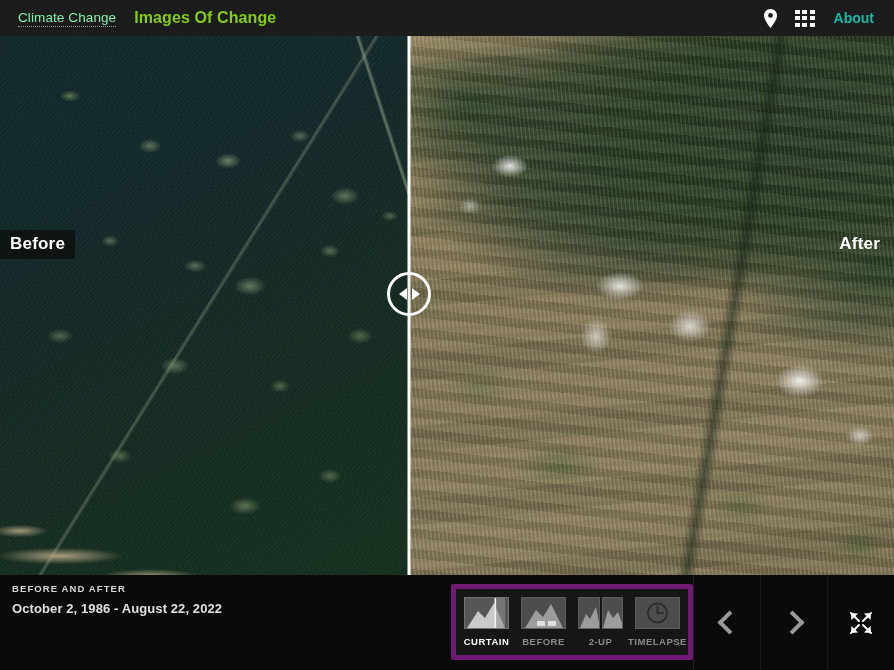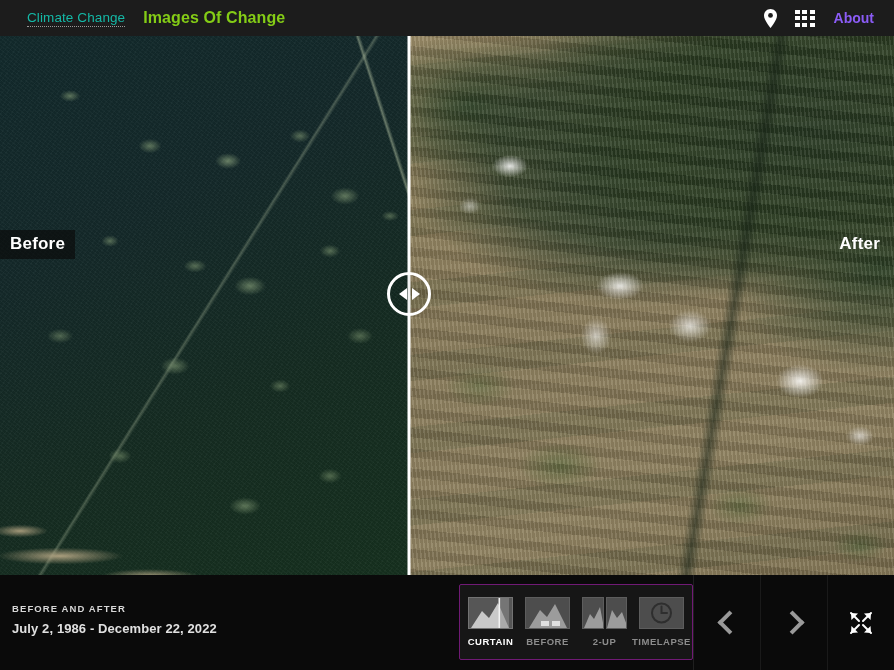--- a/index.html
+++ b/index.html
@@ -27,23 +27,23 @@
     position: absolute;
     top: 0; left: 0;
     width: 894px;
     height: 36px;
     background: #1c1c1c;
     display: flex;
     align-items: center;
     z-index: 40;
   }
   .brand-link {
-    margin-left: 27px;
+    margin-left: 18px;
     font-size: 13.5px;
-    color: #14b8a6;
+    color: #86efac;
     letter-spacing: 0.1px;
     border-bottom: 1px dotted #9a9a9a;
     padding-bottom: 1px;
     cursor: pointer;
   }
   .app-title {
     margin-left: 18px;
     font-size: 16px;
     font-weight: bold;
     color: #84cc16;
@@ -68,21 +68,21 @@
   .grid-icon i {
     display: block;
     width: 5px; height: 4px;
     background: #ffffff;
   }
   .about-link {
     margin-left: 12px;
     margin-right: 20px;
     font-size: 14px;
     font-weight: bold;
-    color: #8b5cf6;
+    color: #14b8a6;
     cursor: pointer;
   }
 
   
   .viewer {
     position: absolute;
     top: 36px; left: 0;
     width: 894px;
     height: 539px;
     overflow: hidden;
@@ -239,21 +239,21 @@
     left: 0;
     top: 575px;
     width: 894px;
     height: 95px;
     background: #0a0a0a;
     display: flex;
     align-items: stretch;
     z-index: 30;
   }
   .info-block {
-    padding: 28px 0 0 12px;
+    padding: 8px 0 0 12px;
     width: 440px;
     box-sizing: border-box;
   }
   .eyebrow {
     font-size: 9.5px;
     font-weight: bold;
     letter-spacing: 1.1px;
     color: #d8d8d8;
     margin-bottom: 6px;
   }
@@ -287,21 +287,21 @@
   .controls {
     flex: 1 1 auto;
     display: flex;
     align-items: stretch;
     justify-content: flex-end;
   }
   .mode-group {
     display: flex;
     align-items: center;
     background: #161616;
-    border: 1px solid #701a75;
+    border: 5px solid #701a75;
     border-radius: 2px;
     margin: 9px 0 9px 0;
     padding: 0 2px;
     height: 76px;
     box-sizing: border-box;
   }
   .mode-btn {
     width: 53px;
     display: flex;
     flex-direction: column;
@@ -413,21 +413,21 @@
     <div class="curtain-handle" id="curtain-handle" style="left: 387px; top: 236px;">
       <span class="tri-left"></span>
       <span class="tri-right"></span>
     </div>
   </div>
 
   <div class="bottombar">
 
     <div class="info-block">
       <div class="eyebrow">BEFORE AND AFTER</div>
-      <div class="date-range">July 2, 1986 - December 22, 2022</div>
+      <div class="date-range">October 2, 1986 - August 22, 2022</div>
     </div>
 
     <div class="controls">
 
       <div class="mode-group">
 
         <div class="mode-btn active">
           <span class="mode-thumb">
             <svg width="43" height="30" viewBox="0 0 43 30">
               <polygon points="2,30 13,13 20,20 29,5 40,30" fill="#c9c9c9"></polygon>

